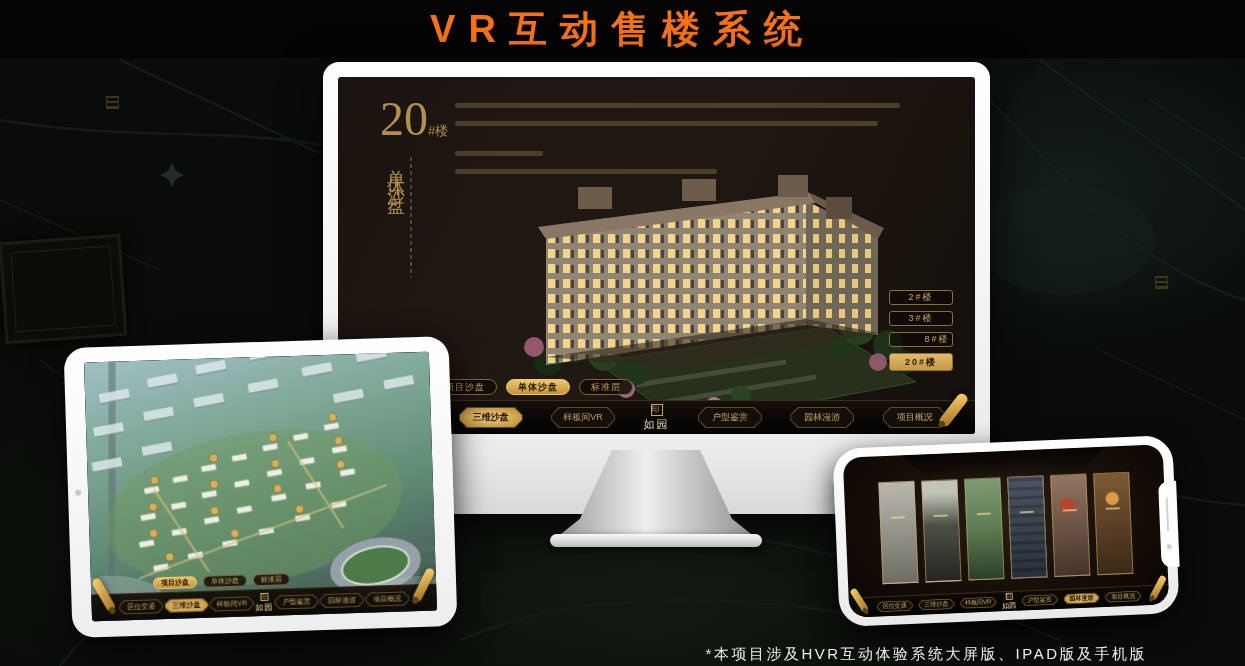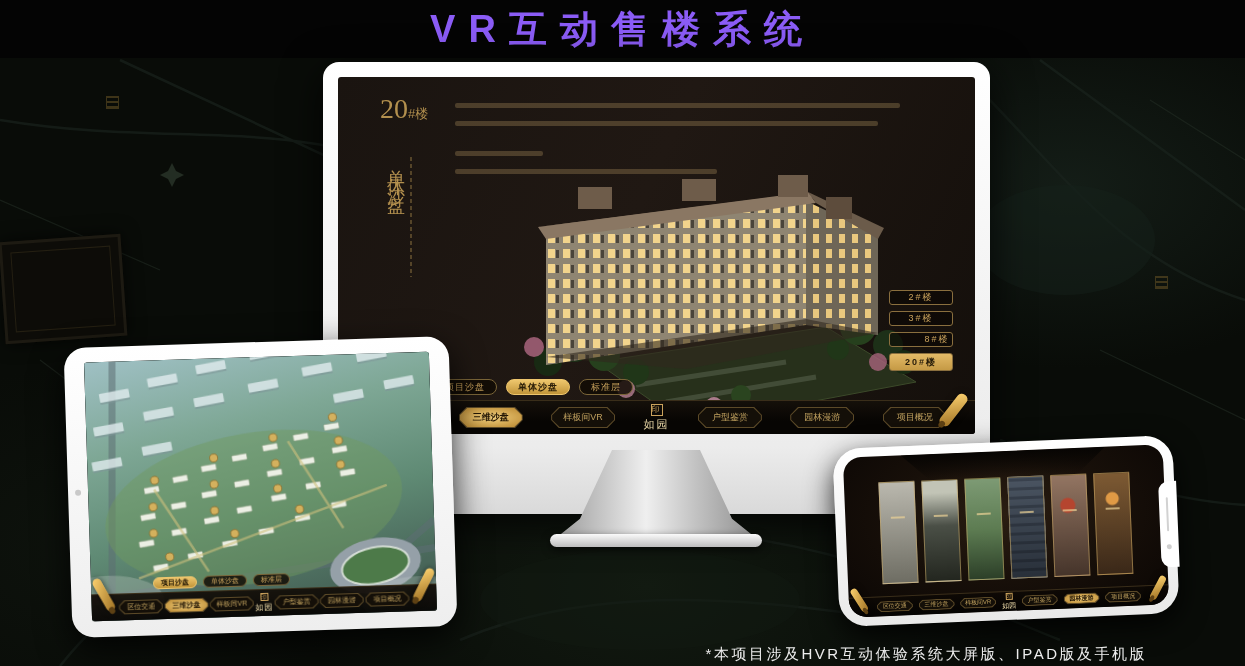--- a/index.html
+++ b/index.html
@@ -19,21 +19,21 @@
     position:absolute; left:2px; top:238px; width:122px; height:102px;
     border:3px solid #1d1a12; background:#0d0c08; transform:rotate(-4deg);
     box-shadow:0 0 18px rgba(0,0,0,.7);
   }
   .plaque::after{ content:""; position:absolute; inset:8px; border:1px solid #241f12; }
   .gold-grid{ position:absolute; width:13px; height:13px; border:1px solid #6a5526; opacity:.55;
     background:repeating-linear-gradient(0deg,#6a5526 0 2px, transparent 2px 5px); }
   
   .title-bar{ position:absolute; left:0; top:0; width:100%; height:58px; background:#040404;
     display:flex; align-items:center; justify-content:center; }
-  .title-bar .t{ color:#8b5cf6; font-size:38px; font-weight:bold; letter-spacing:13px; }
+  .title-bar .t{ color:#f97316; font-size:38px; font-weight:bold; letter-spacing:13px; }
   .footnote{ position:absolute; right:98px; bottom:2px; color:#ededed; font-size:15px; letter-spacing:2.5px; }
   .navbar{ position:absolute; left:0; right:0; bottom:0;
     background:linear-gradient(#15100a, #070503 60%);
     border-top:1px solid #3a2e1a;
     display:flex; align-items:center; justify-content:space-evenly; }
   .nav-item{ position:relative; clip-path:polygon(12% 0,88% 0,100% 38%,100% 62%,88% 100%,12% 100%,0 62%,0 38%);
     background:#5c4a28; }
   .nav-item>span{ position:absolute; inset:1px; clip-path:inherit; background:#140f08;
     display:flex; align-items:center; justify-content:center; color:#bfa05e; white-space:nowrap; }
   .nav-item.active>span{ background:radial-gradient(#f1cf7e,#b9872f); color:#231604; font-weight:bold; }
@@ -51,21 +51,21 @@
     background:linear-gradient(#ffffff,#ececec 85%,#d9d9d9); border-radius:16px;
     box-shadow:0 10px 40px rgba(0,0,0,.8); }
   .m-screen{ position:absolute; left:15px; top:15px; width:637px; height:357px; overflow:hidden;
     background:linear-gradient(115deg,#1a1410 0%, #201813 45%, #140f0b 100%); border-radius:3px; }
   .m-stand-neck{ position:absolute; left:50%; top:450px; width:200px; height:88px; transform:translateX(-50%);
     clip-path:polygon(28% 0,72% 0,88% 78%,100% 100%,0 100%,12% 78%);
     background:linear-gradient(90deg,#9b9b9b,#efefef 45%,#c2c2c2 70%,#8f8f8f); }
   .m-stand-base{ position:absolute; left:50%; top:534px; width:212px; height:13px; transform:translateX(-50%);
     border-radius:7px; background:linear-gradient(#fafafa,#bdbdbd); box-shadow:0 3px 8px rgba(0,0,0,.6); }
   .block-head{ position:absolute; left:42px; top:18px; }
-  .block-num{ font-family:"Liberation Serif", serif; font-size:28px; color:#b3904e; line-height:1; }
+  .block-num{ font-family:"Liberation Serif", serif; font-size:48px; color:#b3904e; line-height:1; }
   .block-suffix{ font-size:13px; color:#b3904e; }
   .block-name{ position:absolute; left:46px; top:78px; writing-mode:vertical-rl; font-family:"Liberation Serif", serif;
     font-size:18px; letter-spacing:9px; color:#b3904e; }
   .block-rule{ position:absolute; left:72px; top:80px; width:2px; height:120px;
     background:repeating-linear-gradient(180deg,#6d5832 0 4px, transparent 4px 7px); opacity:.7; }
   .desc-line{ position:absolute; height:5px; background:#756040; opacity:.55; border-radius:2px; }
   .floor-btn{ position:absolute; right:22px; width:64px; height:15px; border:1px solid #8a6f3e; border-radius:3px;
     color:#c9a25c; font-size:9px; display:flex; align-items:center; justify-content:center;
     letter-spacing:2px; background:rgba(10,7,4,.6); }
   .floor-btn.active{ background:linear-gradient(#e3ba67,#c59a45); color:#241a08; height:18px; font-weight:bold; }

